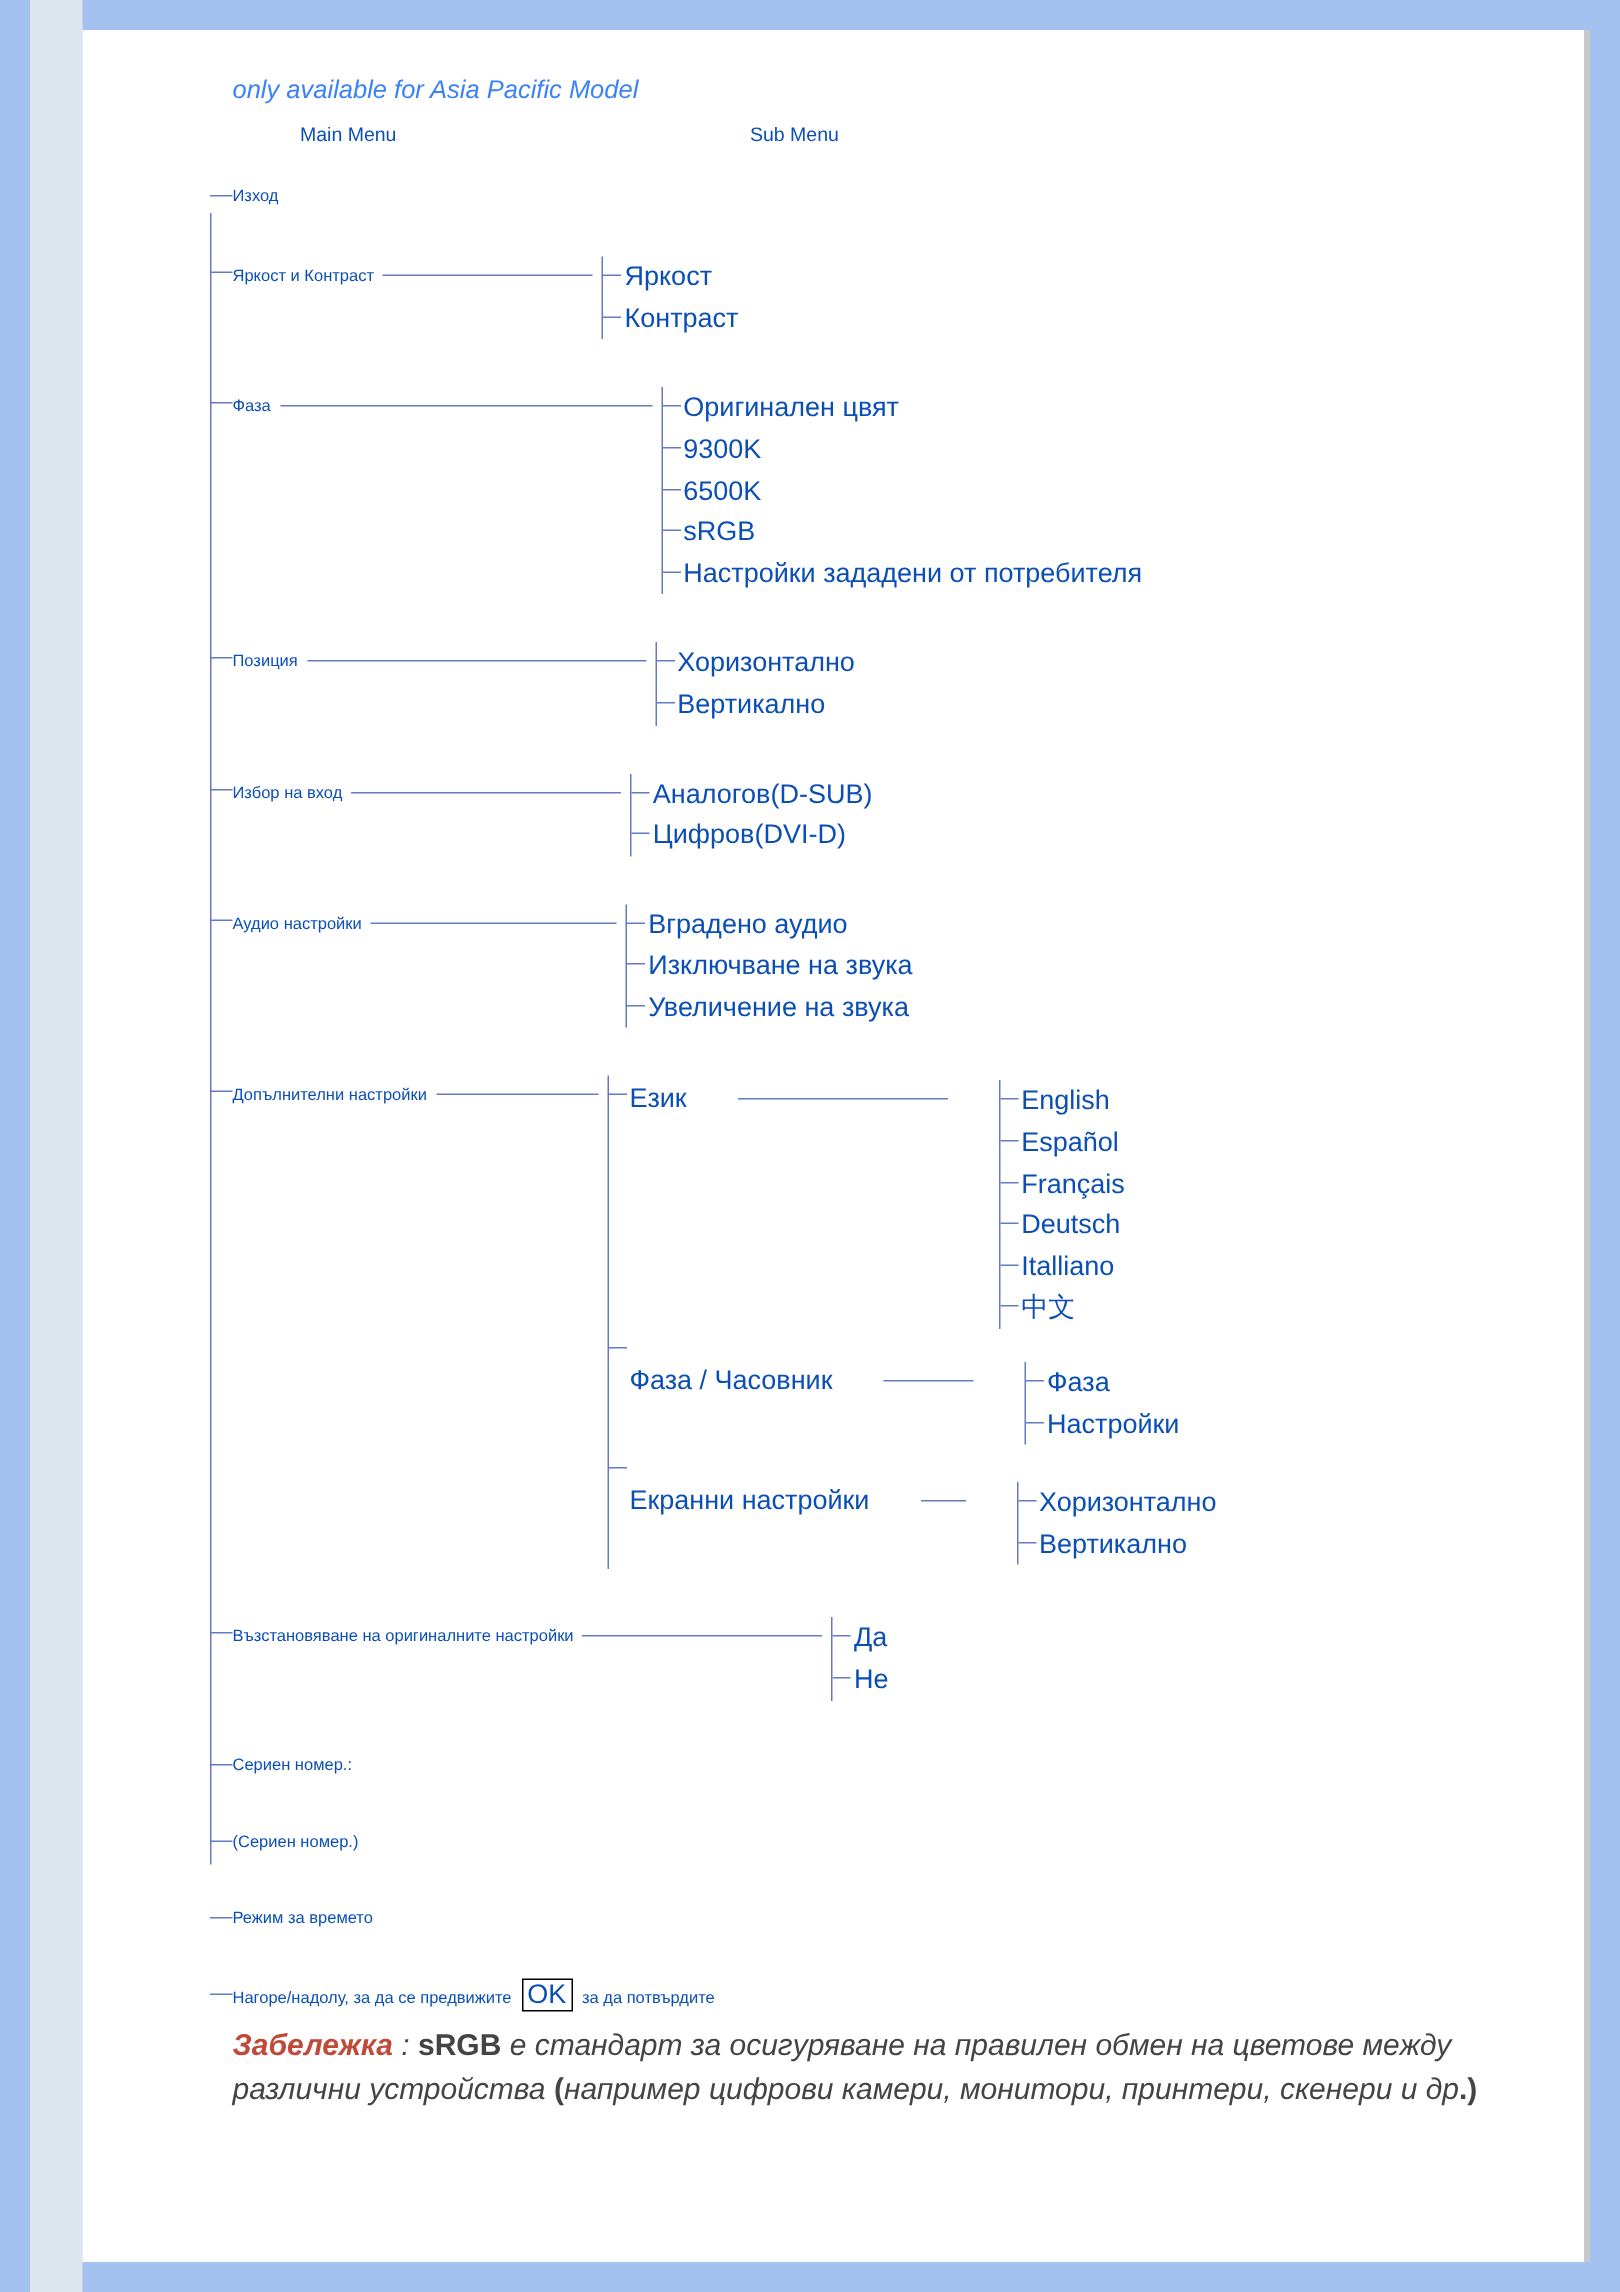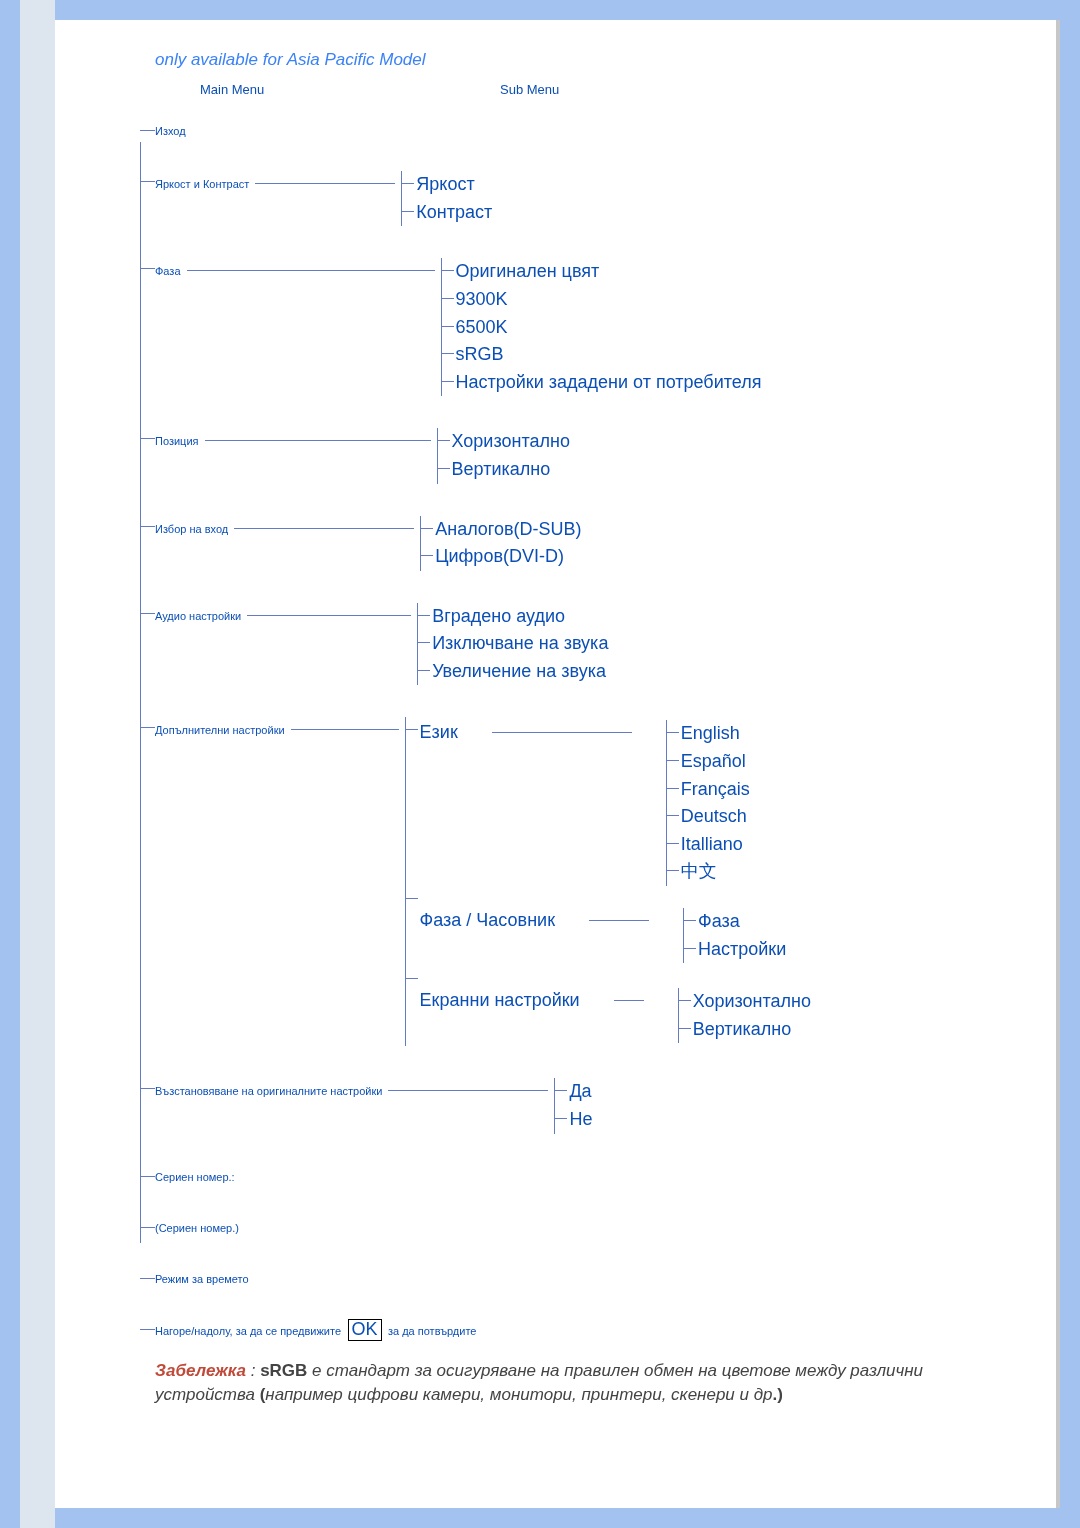--- a/index.html
+++ b/index.html
@@ -151,21 +151,21 @@
     font-size: 18px;
     line-height: 1.1;
     margin: 0 2px;
   }
 
   .footnote {
     position: absolute;
     bottom: 100px;
     left: 100px;
     right: 60px;
-    font-size: 17px;
+    font-size: 20px;
     color: #444;
     line-height: 1.45;
     font-style: italic;
   }
   .footnote .label {
     color: #c04a3a;
     font-style: italic;
     font-weight: 600;
   }
   .footnote .srgb {

